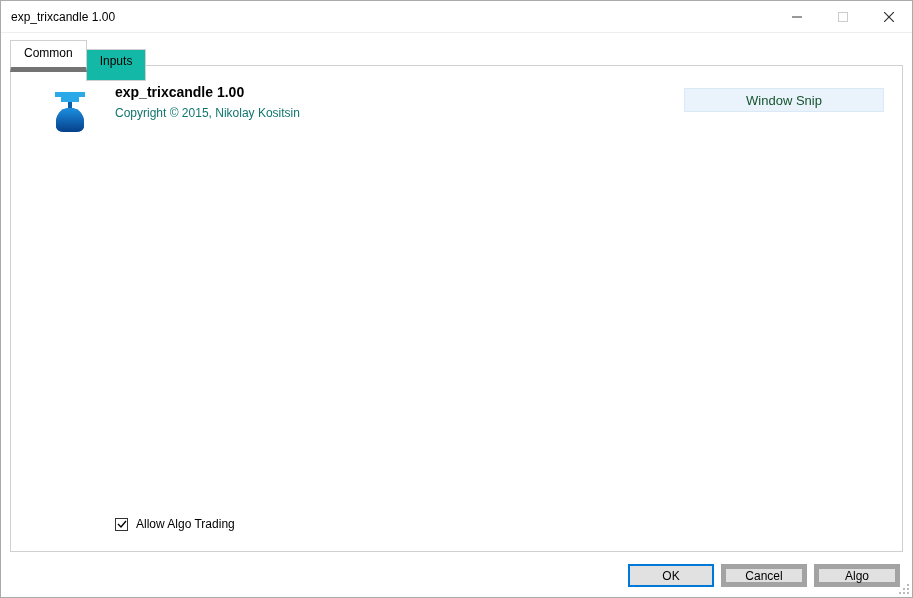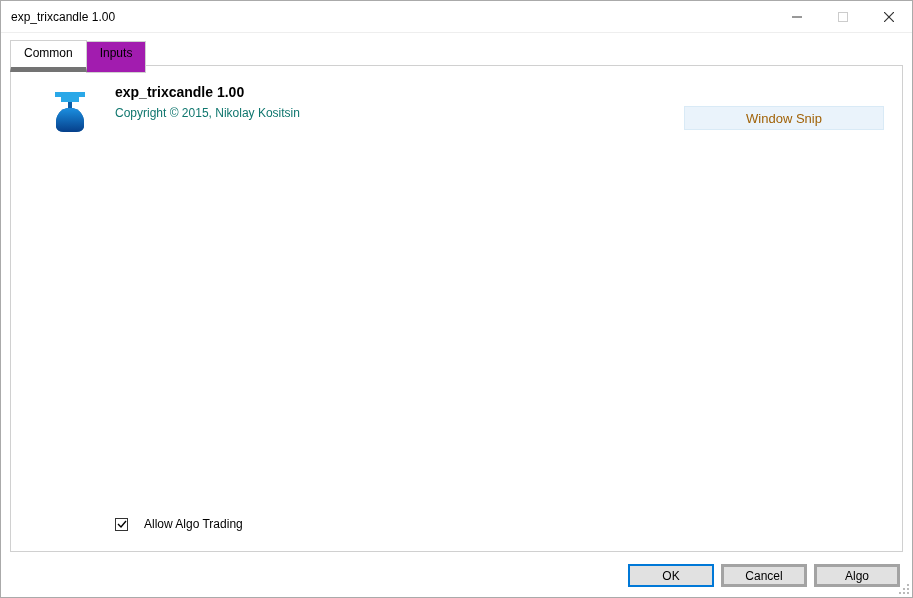--- a/index.html
+++ b/index.html
@@ -58,22 +58,22 @@
       background: #fff;
       font-size: 12px;
       position: relative;
       margin-right: -1px;
     }
     .tab.active {
       border-bottom: 5px solid #737373;
       z-index: 3;
     }
     .tab.inactive {
-      background: #a21caf;
-      top: 1px;
+      background: #14b8a6;
+      top: 9px;
       padding-top: 4px;
       padding-bottom: 12px;
     }
     .tab-panel {
       border: 1px solid #d0d0d0;
       position: absolute;
       top: 25px;
       left: 0;
       right: 0;
       bottom: 0;
@@ -98,38 +98,38 @@
       color: #000;
       margin-bottom: 6px;
     }
     .app-copy {
       font-size: 12px;
       color: #0f766e;
     }
     .snip-badge {
       position: absolute;
       right: 18px;
-      top: 40px;
+      top: 22px;
       width: 200px;
       height: 24px;
       background: #eaf3fb;
       border: 1px solid #d9eaf6;
-      color: #a16207;
+      color: #14532d;
       font-size: 13px;
       display: flex;
       align-items: center;
       justify-content: center;
     }
     .checkbox-row {
       position: absolute;
       left: 104px;
       bottom: 20px;
       display: flex;
       align-items: center;
-      gap: 16px;
+      gap: 8px;
     }
     .cb {
       width: 13px;
       height: 13px;
       border: 1px solid #333;
       display: flex;
       align-items: center;
       justify-content: center;
       background: #fff;
     }
@@ -138,21 +138,21 @@
       position: absolute;
       bottom: 10px;
       right: 12px;
       display: flex;
       gap: 7px;
       border-radius: 11px;
     }
     .btn {
       width: 86px;
       height: 23px;
-      border: 3px solid #a3a3a3;
+      border: 5px solid #a3a3a3;
       background: #e1e1e1;
       font-size: 12px;
       color: #000;
       display: flex;
       align-items: center;
       justify-content: center;
       font-family: inherit;
     }
     .btn.primary {
       border: 2px solid #0078d7;

